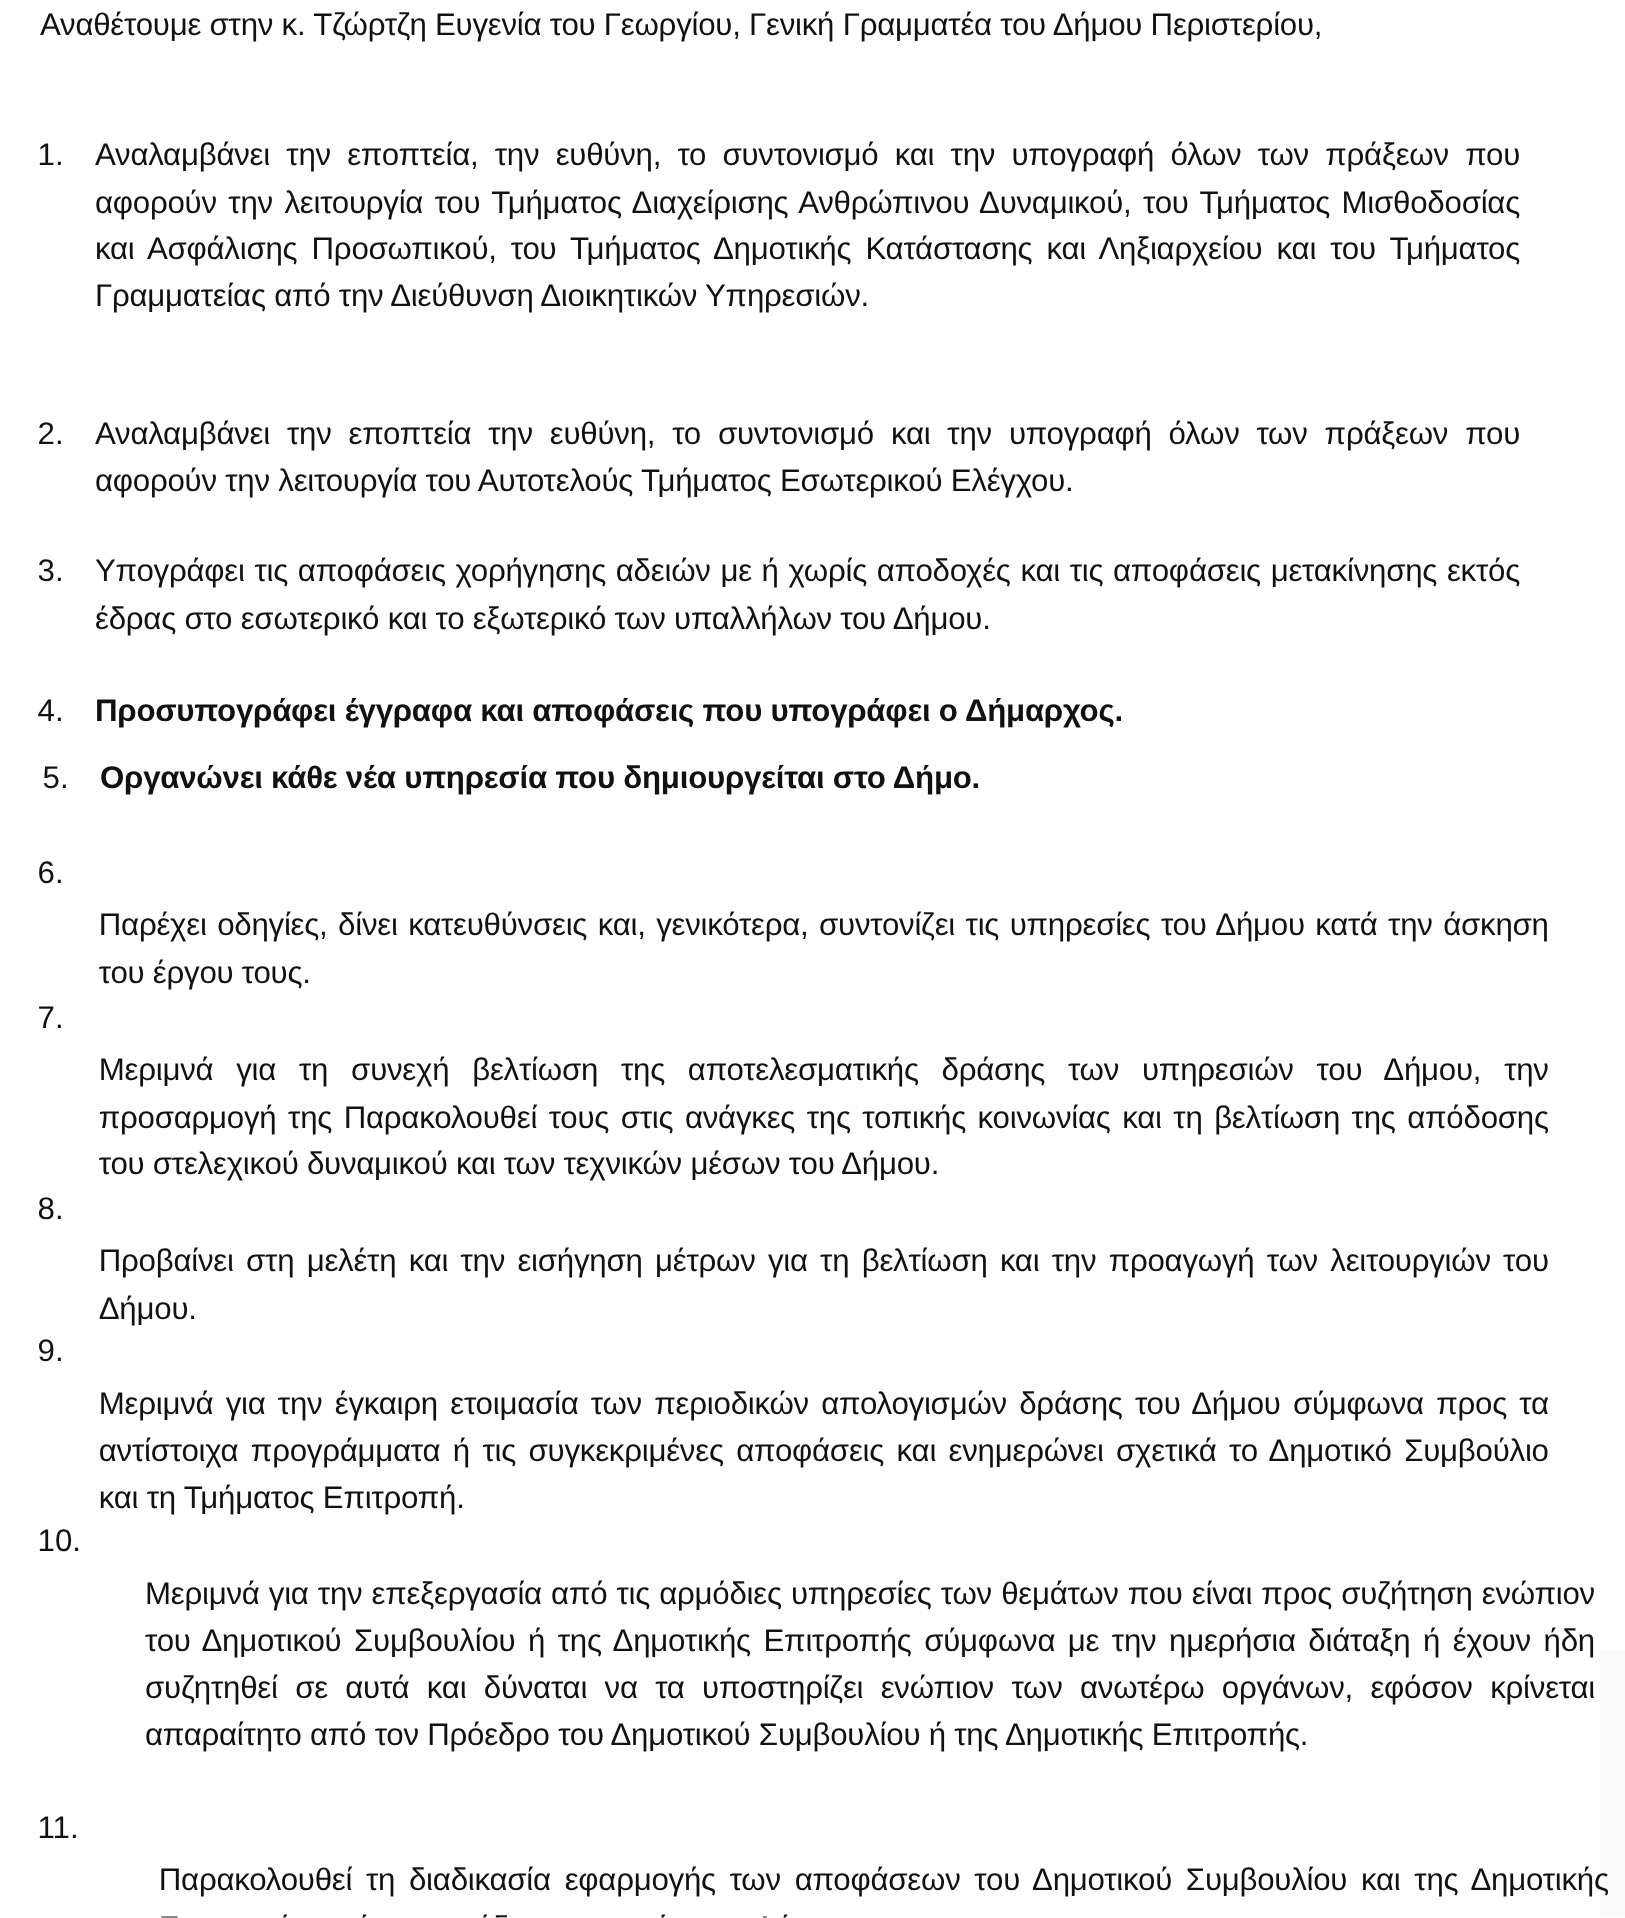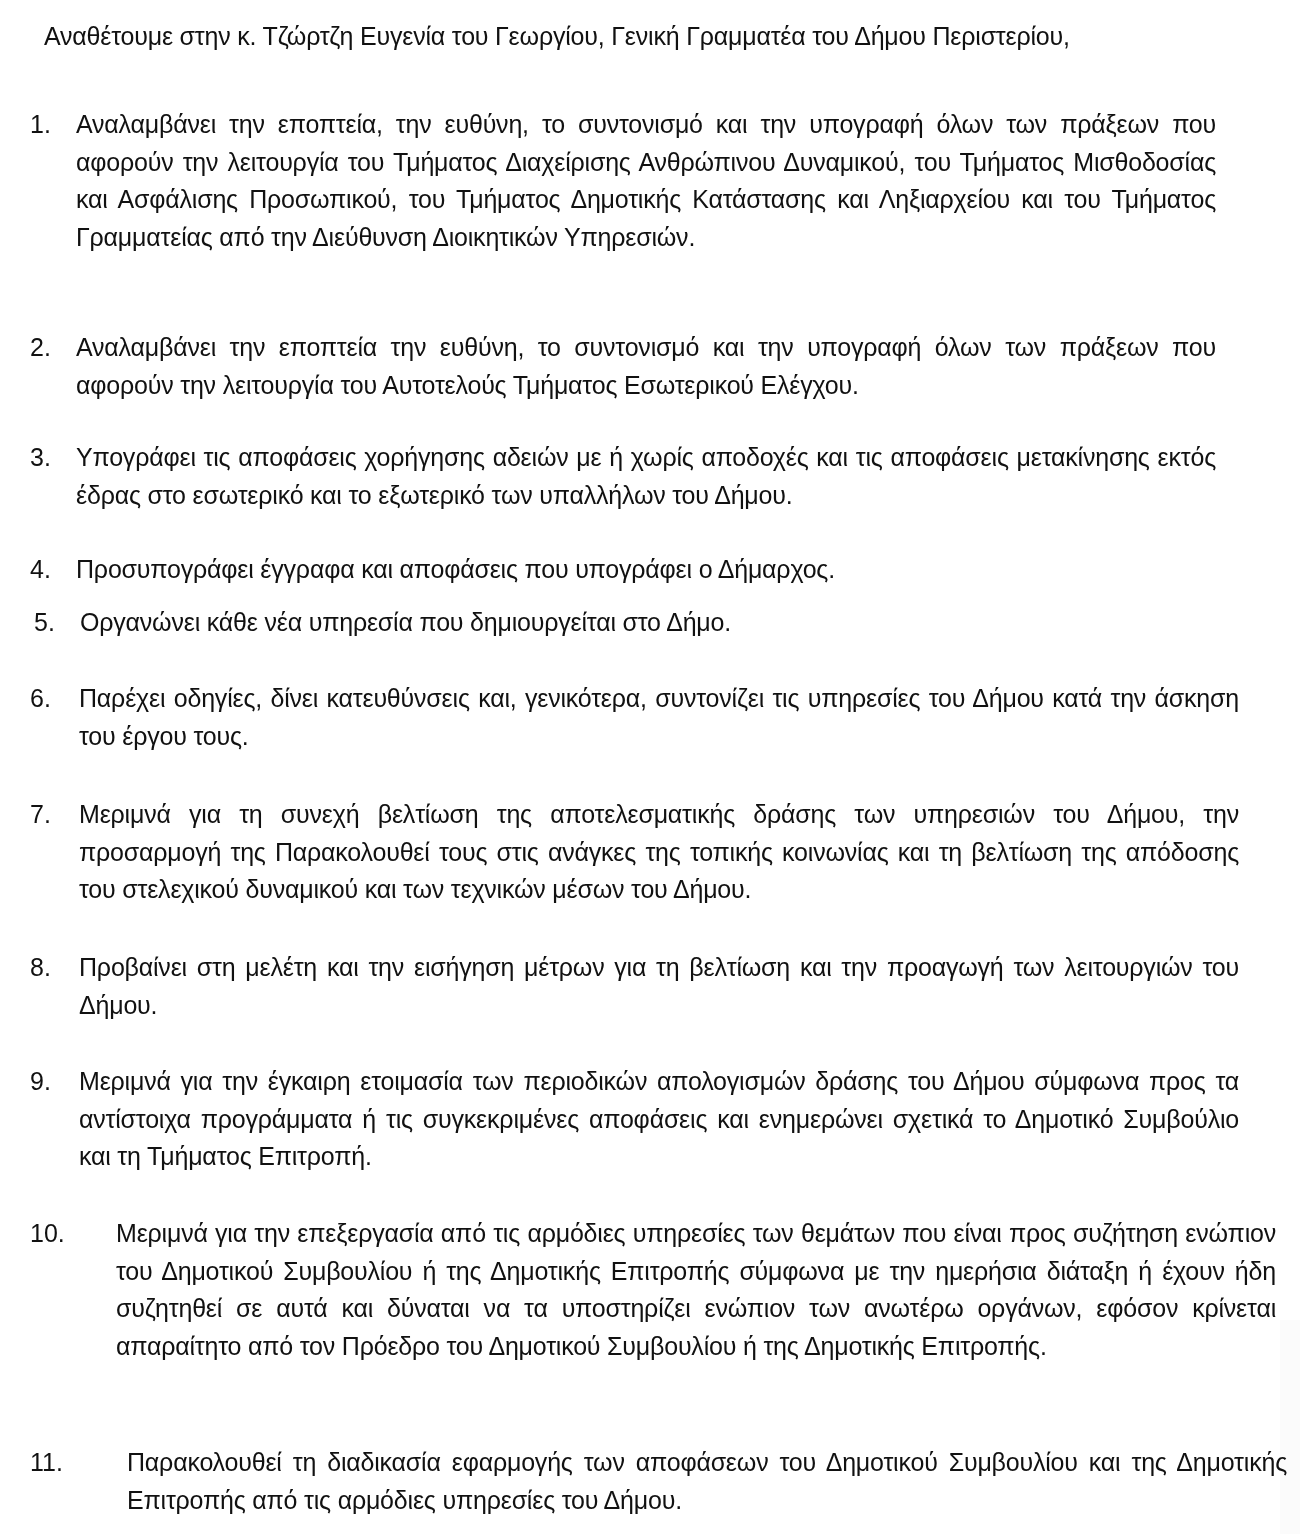--- a/index.html
+++ b/index.html
@@ -20,43 +20,42 @@
     .faint-panel {
       position: absolute;
       left: 1280px;
       top: 1320px;
       width: 20px;
       height: 214px;
       background: #fbfbfb;
     }
     .intro {
       position: absolute;
-      left: 44px;
+      left: 32px;
       top: 2px;
       width: 1200px;
       letter-spacing: -0.2px;
-      margin-top: 16px;
     }
     .item {
       position: absolute;
       left: 30px;
       display: flex;
     }
     .item .num {
       width: 46px;
       flex: 0 0 46px;
     }
     .item .text {
       text-align: justify;
       text-align-last: left;
       letter-spacing: -0.2px;
     }
     .w1 .text { width: 1140px; }
-    .w2 .text { width: 1160px; }
-    .item.tight .text { text-align: center; }
+    .w2 .text { width: 1160px; margin-top: 42px; }
+    .item.tight .text { text-align: center; font-weight: bold; }
     .item.shift .num { padding-left: 4px; width: 46px; }
     .item.wide .num { width: 49px; flex-basis: 49px; }
   </style>
 </head>
 <body>
 
 <div class="faint-panel"></div>
 
 <div class="intro">
   <div>Αναθέτουμε στην κ. Τζώρτζη Ευγενία του Γεωργίου, Γενική Γραμματέα του Δήμου Περιστερίου,</div>

